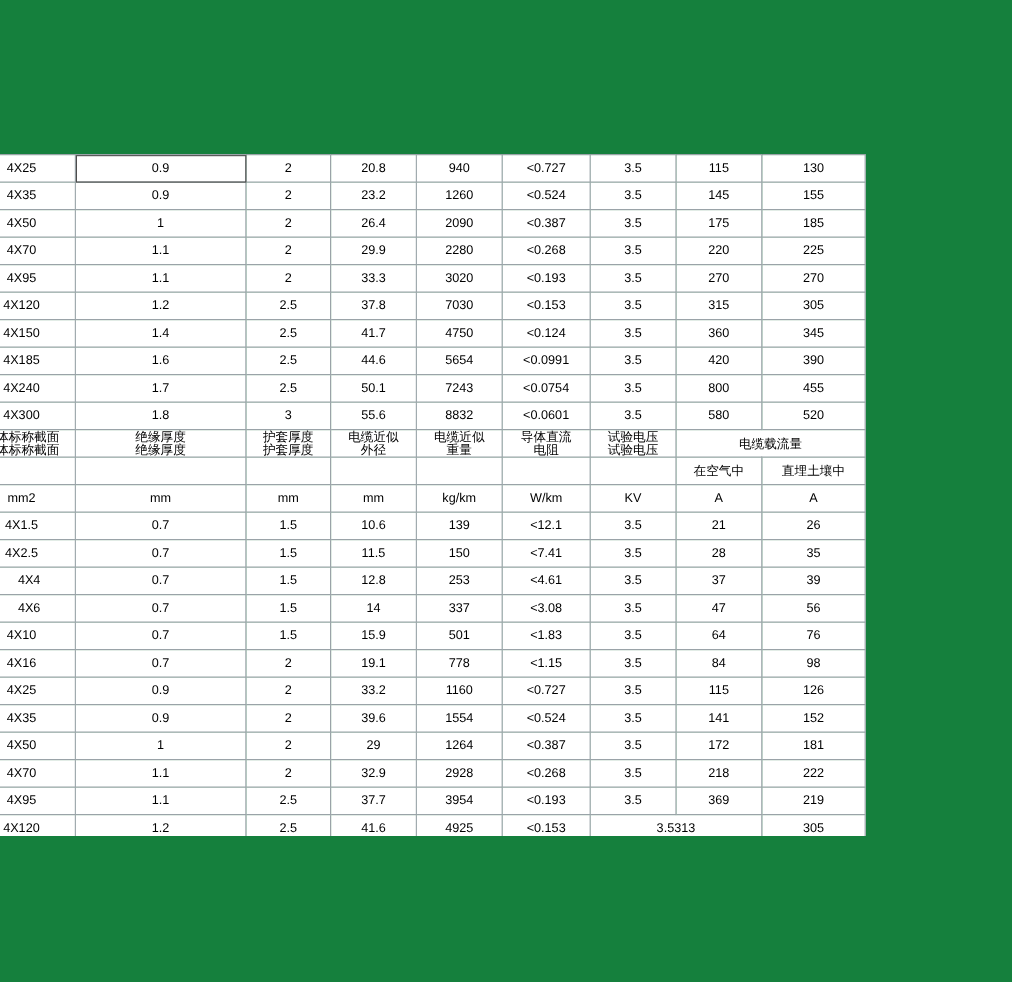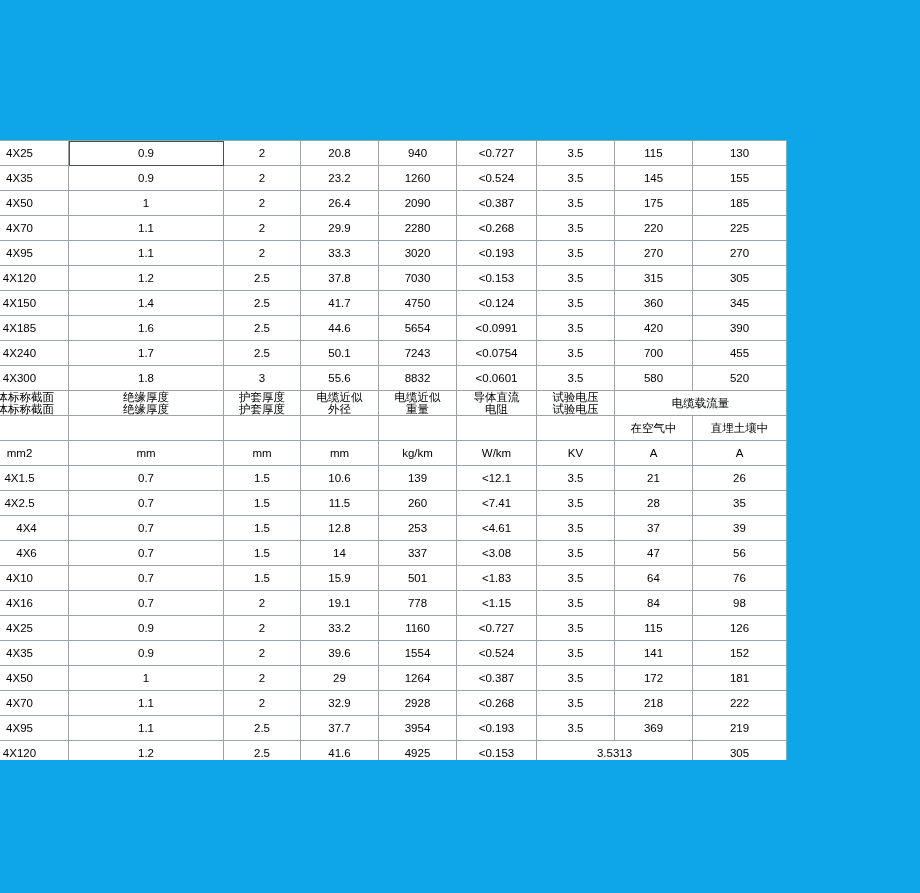--- a/index.html
+++ b/index.html
@@ -14,21 +14,21 @@
     color: #000000;
     overflow: hidden;
   }
 
   #sheet {
     position: absolute;
     left: 0;
     top: 0;
     width: 920px;
     height: 893px;
-    background: #0ea5e9;
+    background: #15803d;
   }
 
   
   #grid-clip {
     position: absolute;
     left: 0;
     top: 140px;
     width: 920px;
     height: 620px;
     overflow: hidden;
@@ -199,21 +199,21 @@
             <td>390</td>
           </tr>
           <tr>
             <td class="firstcol">4X240</td>
             <td>1.7</td>
             <td>2.5</td>
             <td>50.1</td>
             <td>7243</td>
             <td>&lt;0.0754</td>
             <td>3.5</td>
-            <td>700</td>
+            <td>800</td>
             <td>455</td>
           </tr>
           <tr>
             <td class="firstcol">4X300</td>
             <td>1.8</td>
             <td>3</td>
             <td>55.6</td>
             <td>8832</td>
             <td>&lt;0.0601</td>
             <td>3.5</td>
@@ -282,21 +282,21 @@
             <td>&lt;12.1</td>
             <td>3.5</td>
             <td>21</td>
             <td>26</td>
           </tr>
           <tr>
             <td class="firstcol">4X2.5</td>
             <td>0.7</td>
             <td>1.5</td>
             <td>11.5</td>
-            <td>260</td>
+            <td>150</td>
             <td>&lt;7.41</td>
             <td>3.5</td>
             <td>28</td>
             <td>35</td>
           </tr>
           <tr>
             <td class="firstcol indent">4X4</td>
             <td>0.7</td>
             <td>1.5</td>
             <td>12.8</td>

